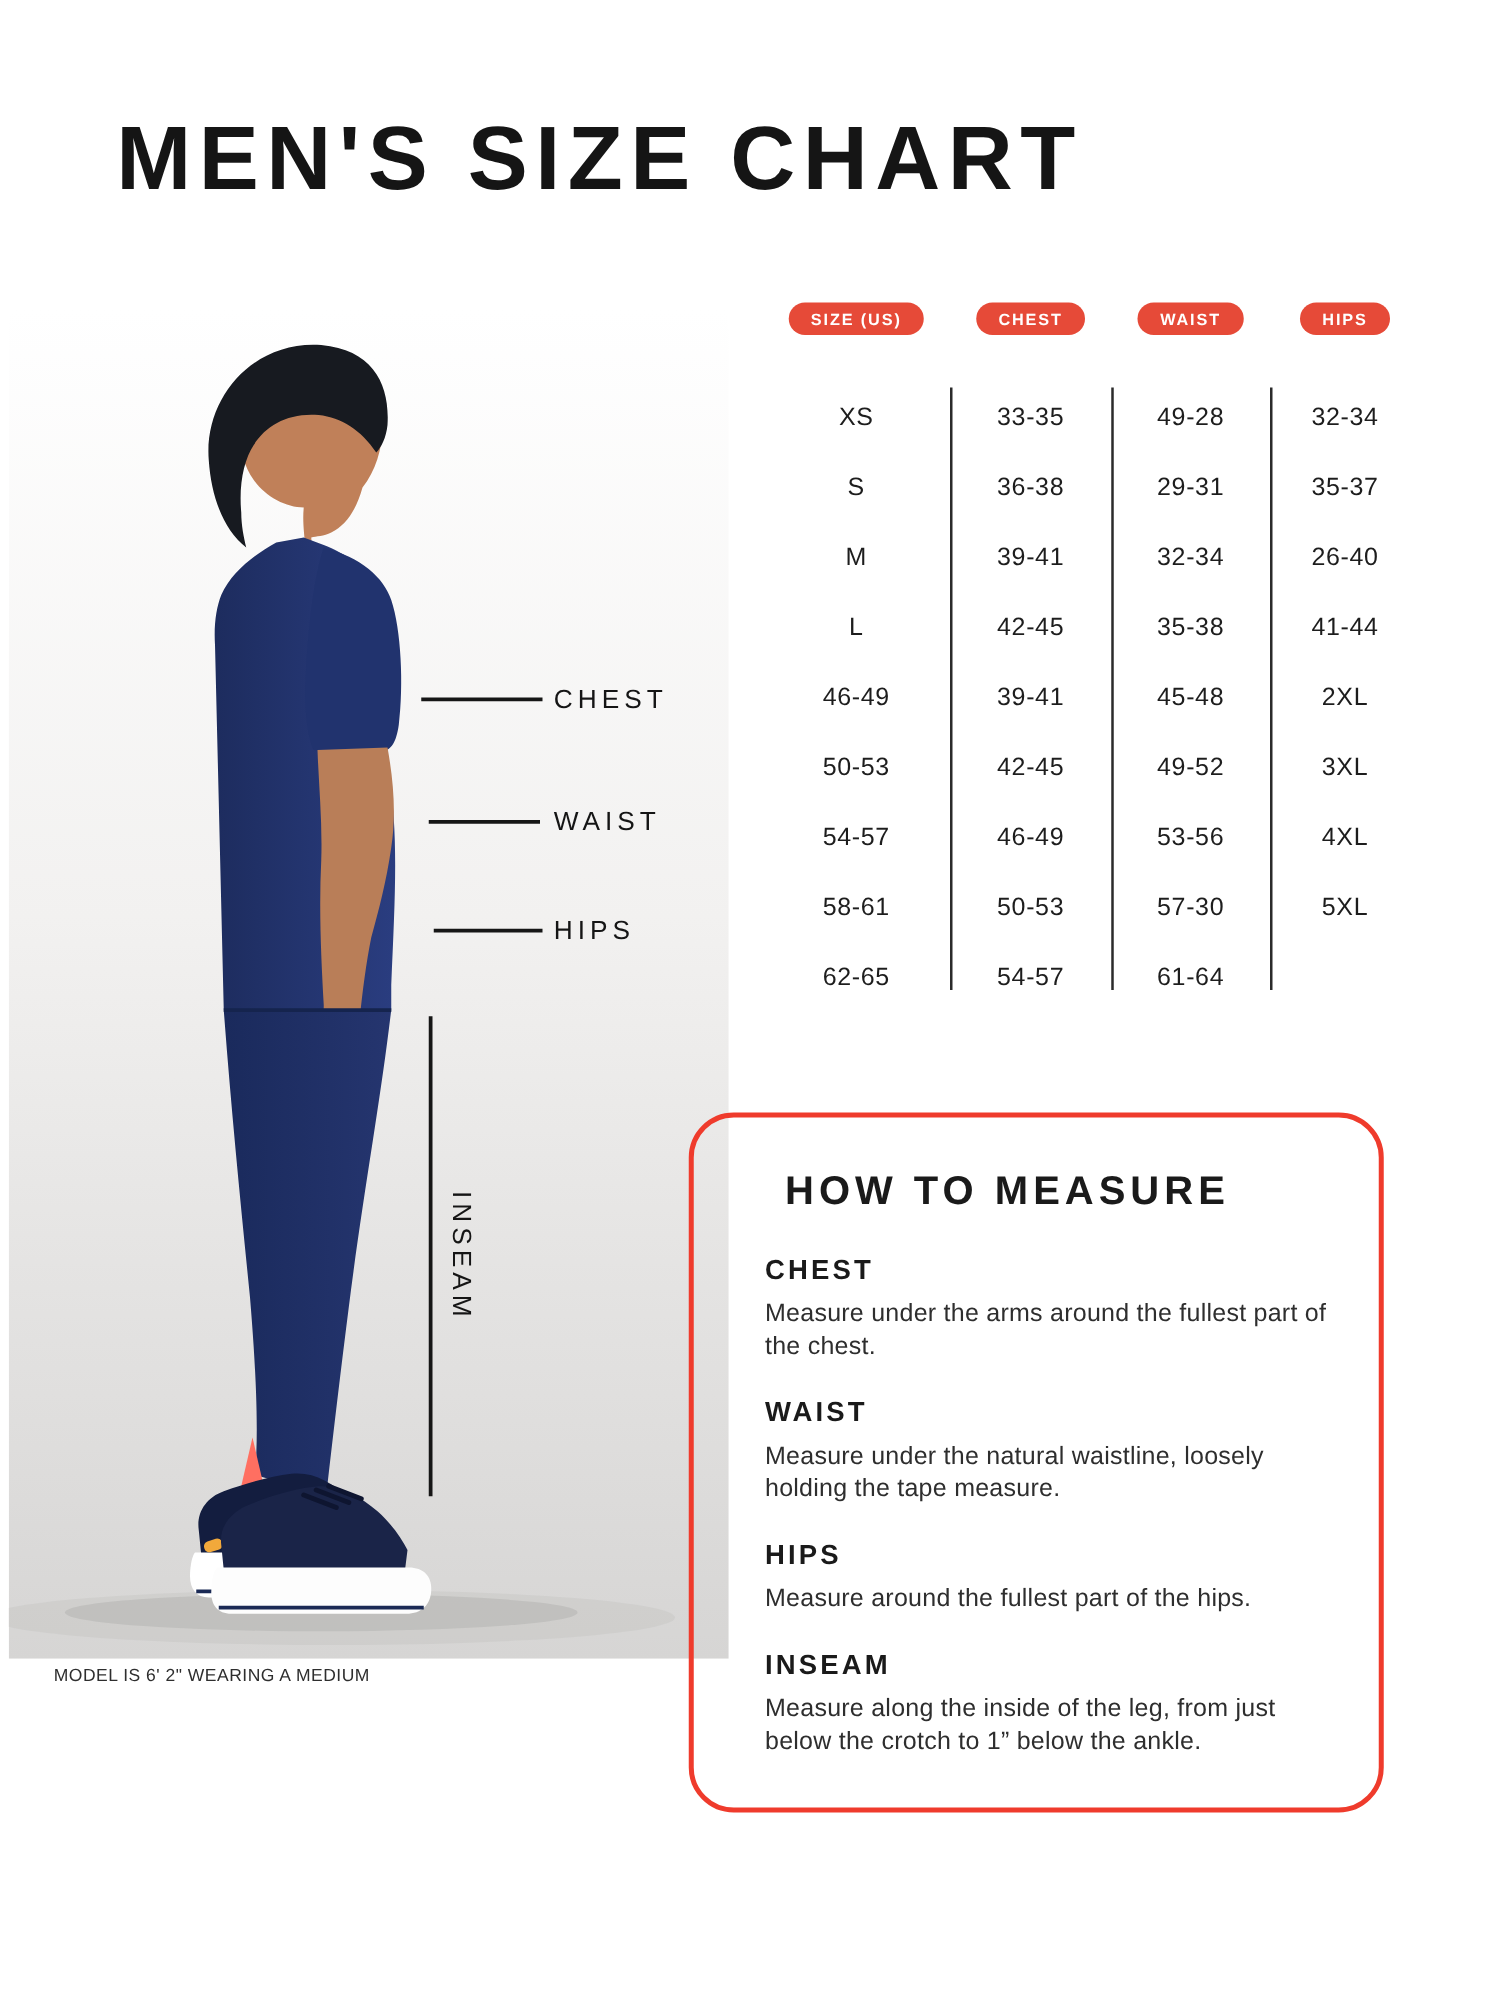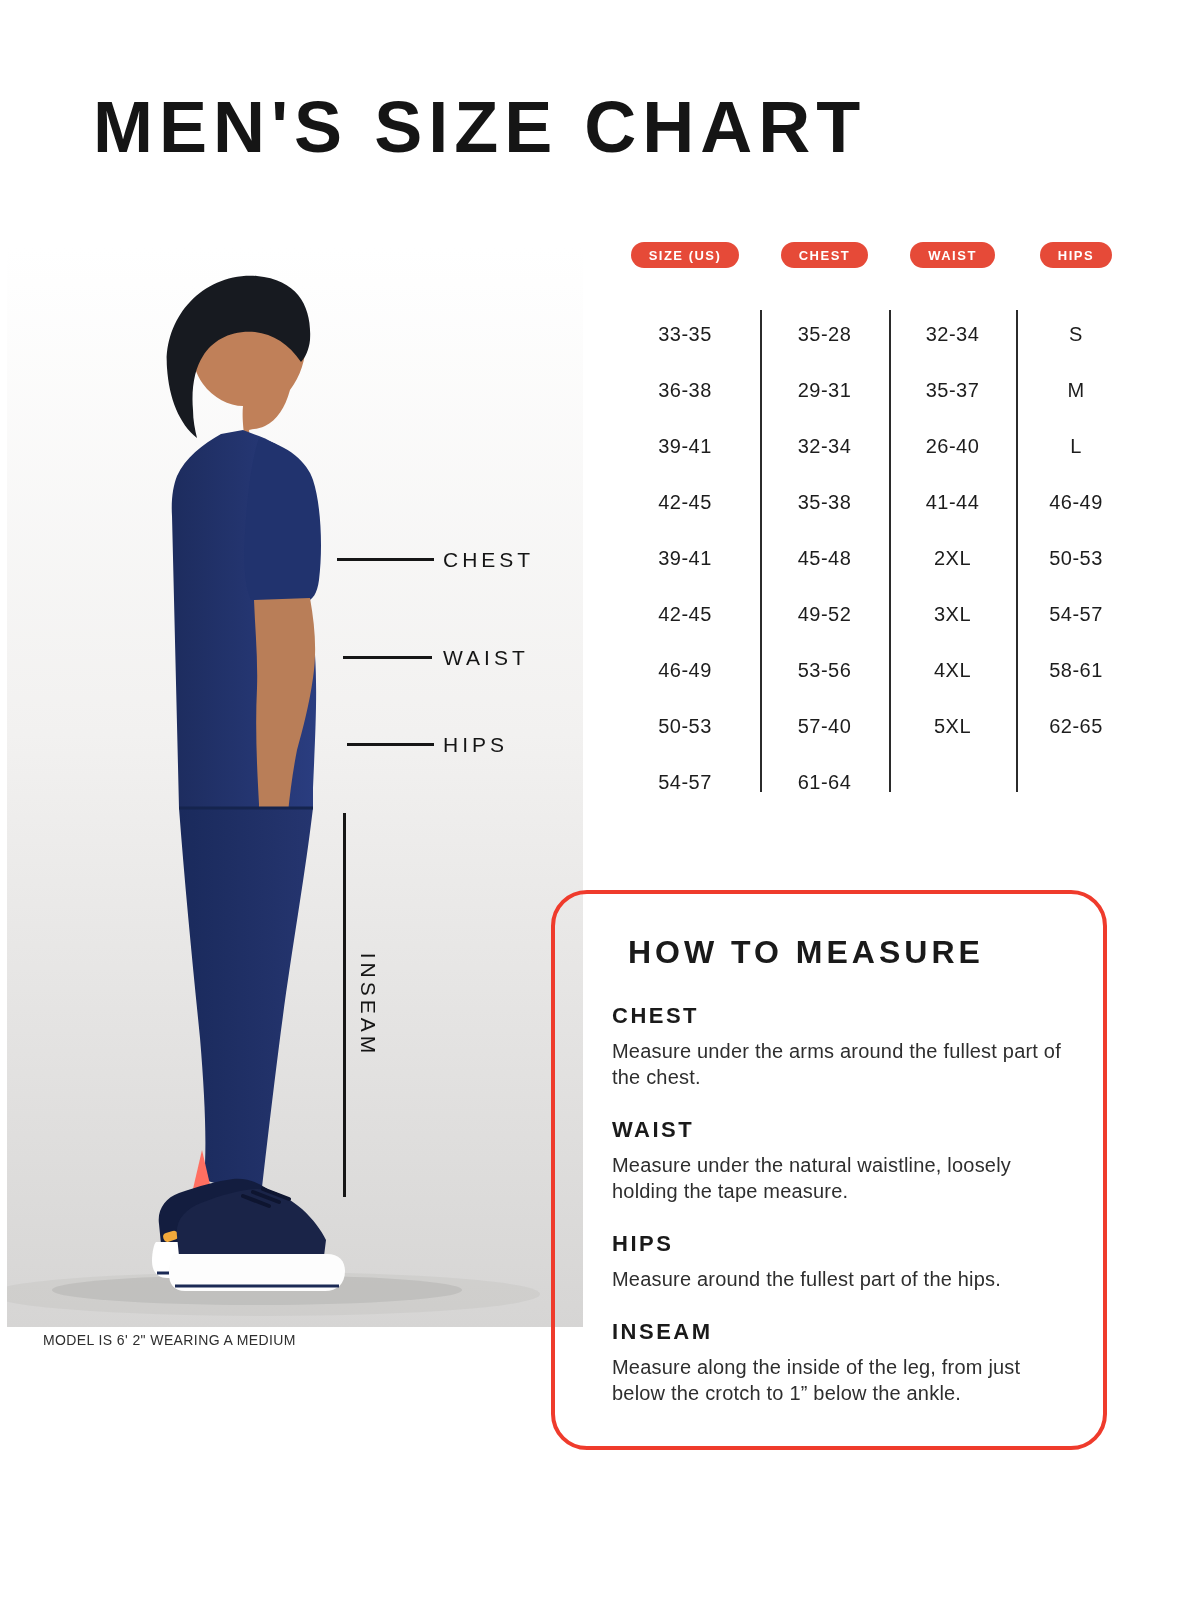--- a/index.html
+++ b/index.html
@@ -159,22 +159,23 @@
       </div>
       <div class="hdr-cell">
         <span class="pill">CHEST</span>
       </div>
       <div class="hdr-cell">
         <span class="pill">WAIST</span>
       </div>
       <div class="hdr-cell">
         <span class="pill">HIPS</span>
       </div>
+      <div class="cell">XS</div>
       <div class="cell">33-35</div>
-      <div class="cell">35-28</div>
+      <div class="cell">49-28</div>
       <div class="cell">32-34</div>
       <div class="cell">S</div>
       <div class="cell">36-38</div>
       <div class="cell">29-31</div>
       <div class="cell">35-37</div>
       <div class="cell">M</div>
       <div class="cell">39-41</div>
       <div class="cell">32-34</div>
       <div class="cell">26-40</div>
       <div class="cell">L</div>
@@ -188,21 +189,21 @@
       <div class="cell">50-53</div>
       <div class="cell">42-45</div>
       <div class="cell">49-52</div>
       <div class="cell">3XL</div>
       <div class="cell">54-57</div>
       <div class="cell">46-49</div>
       <div class="cell">53-56</div>
       <div class="cell">4XL</div>
       <div class="cell">58-61</div>
       <div class="cell">50-53</div>
-      <div class="cell">57-40</div>
+      <div class="cell">57-30</div>
       <div class="cell">5XL</div>
       <div class="cell">62-65</div>
       <div class="cell">54-57</div>
       <div class="cell">61-64</div>
     </div>
   <div class="table-divider div1"></div>
   <div class="table-divider div2"></div>
   <div class="table-divider div3"></div>
 
   <div class="htm-box">

